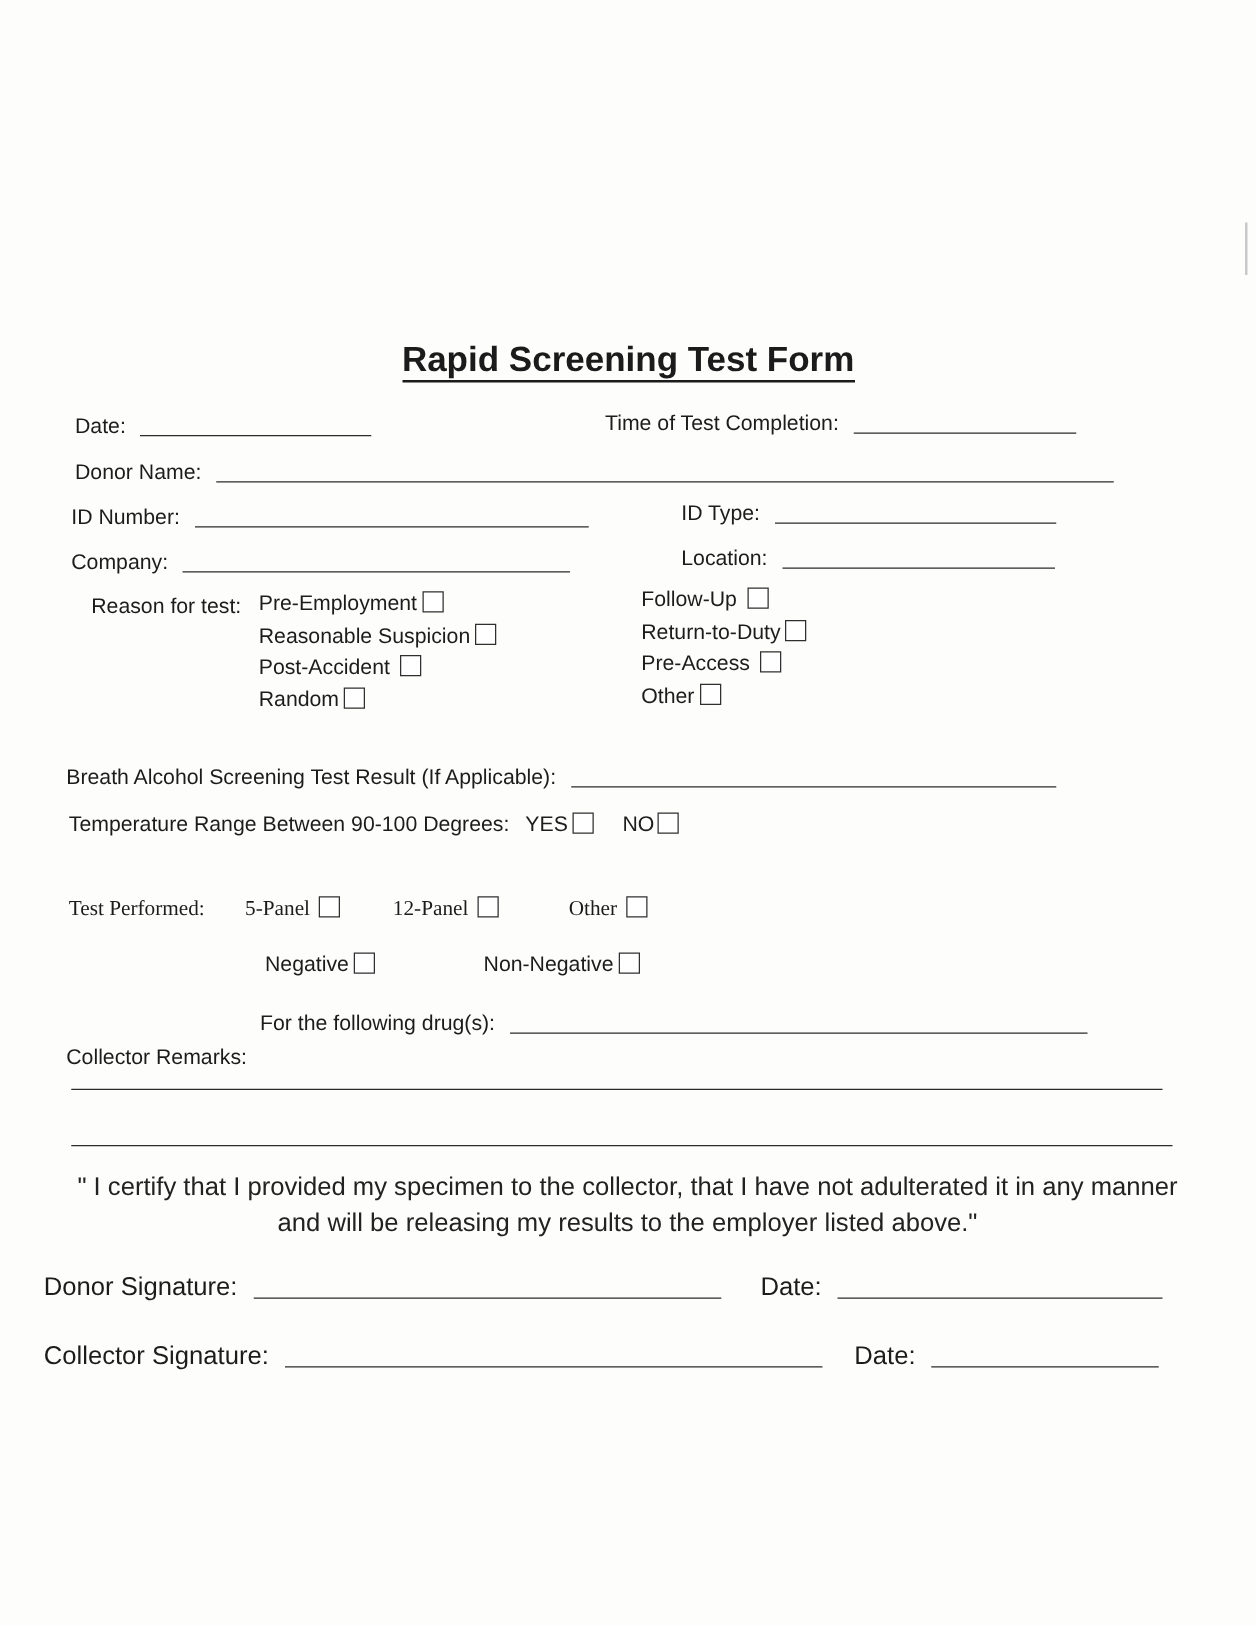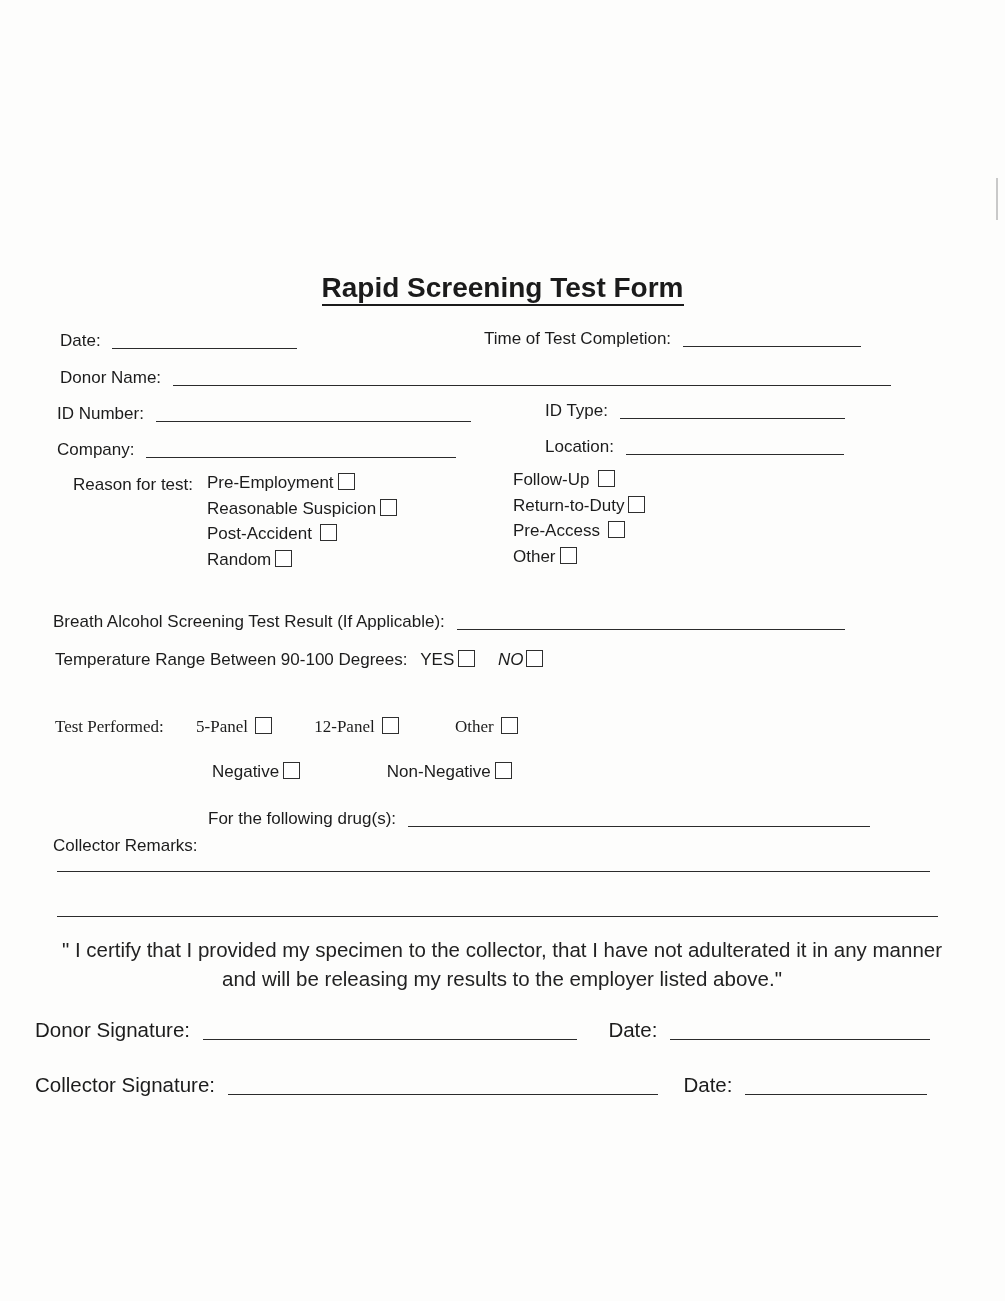--- a/index.html
+++ b/index.html
@@ -158,21 +158,21 @@
   </div>
 
   <div class="row" style="left:53px; top:612px;">
     <span>Breath Alcohol Screening Test Result (If Applicable):</span>
     <span class="line" style="width:388px;"></span>
   </div>
 
   <div class="row" style="left:55px; top:650px;">
     <span>Temperature Range Between 90-100 Degrees:</span>
     <span style="margin-left:8px;text-align:center;">YES</span><span class="cb"></span>
-    <span style="margin-left:18px;font-style:italic;">NO</span><span class="cb" style="margin-left:2px;"></span>
+    <span style="margin-left:18px;">NO</span><span class="cb" style="margin-left:2px;"></span>
   </div>
 
   <div class="row" style="left:55px; top:717px;font-family:Liberation Serif, serif;">
     <span>Test Performed:</span>
     <span style="margin-left:28px;">5-Panel</span><span class="cb" style="margin-left:7px;"></span>
     <span style="margin-left:38px;">12-Panel</span><span class="cb" style="margin-left:7px;"></span>
     <span style="margin-left:52px;">Other</span><span class="cb" style="margin-left:7px;"></span>
   </div>
 
 

